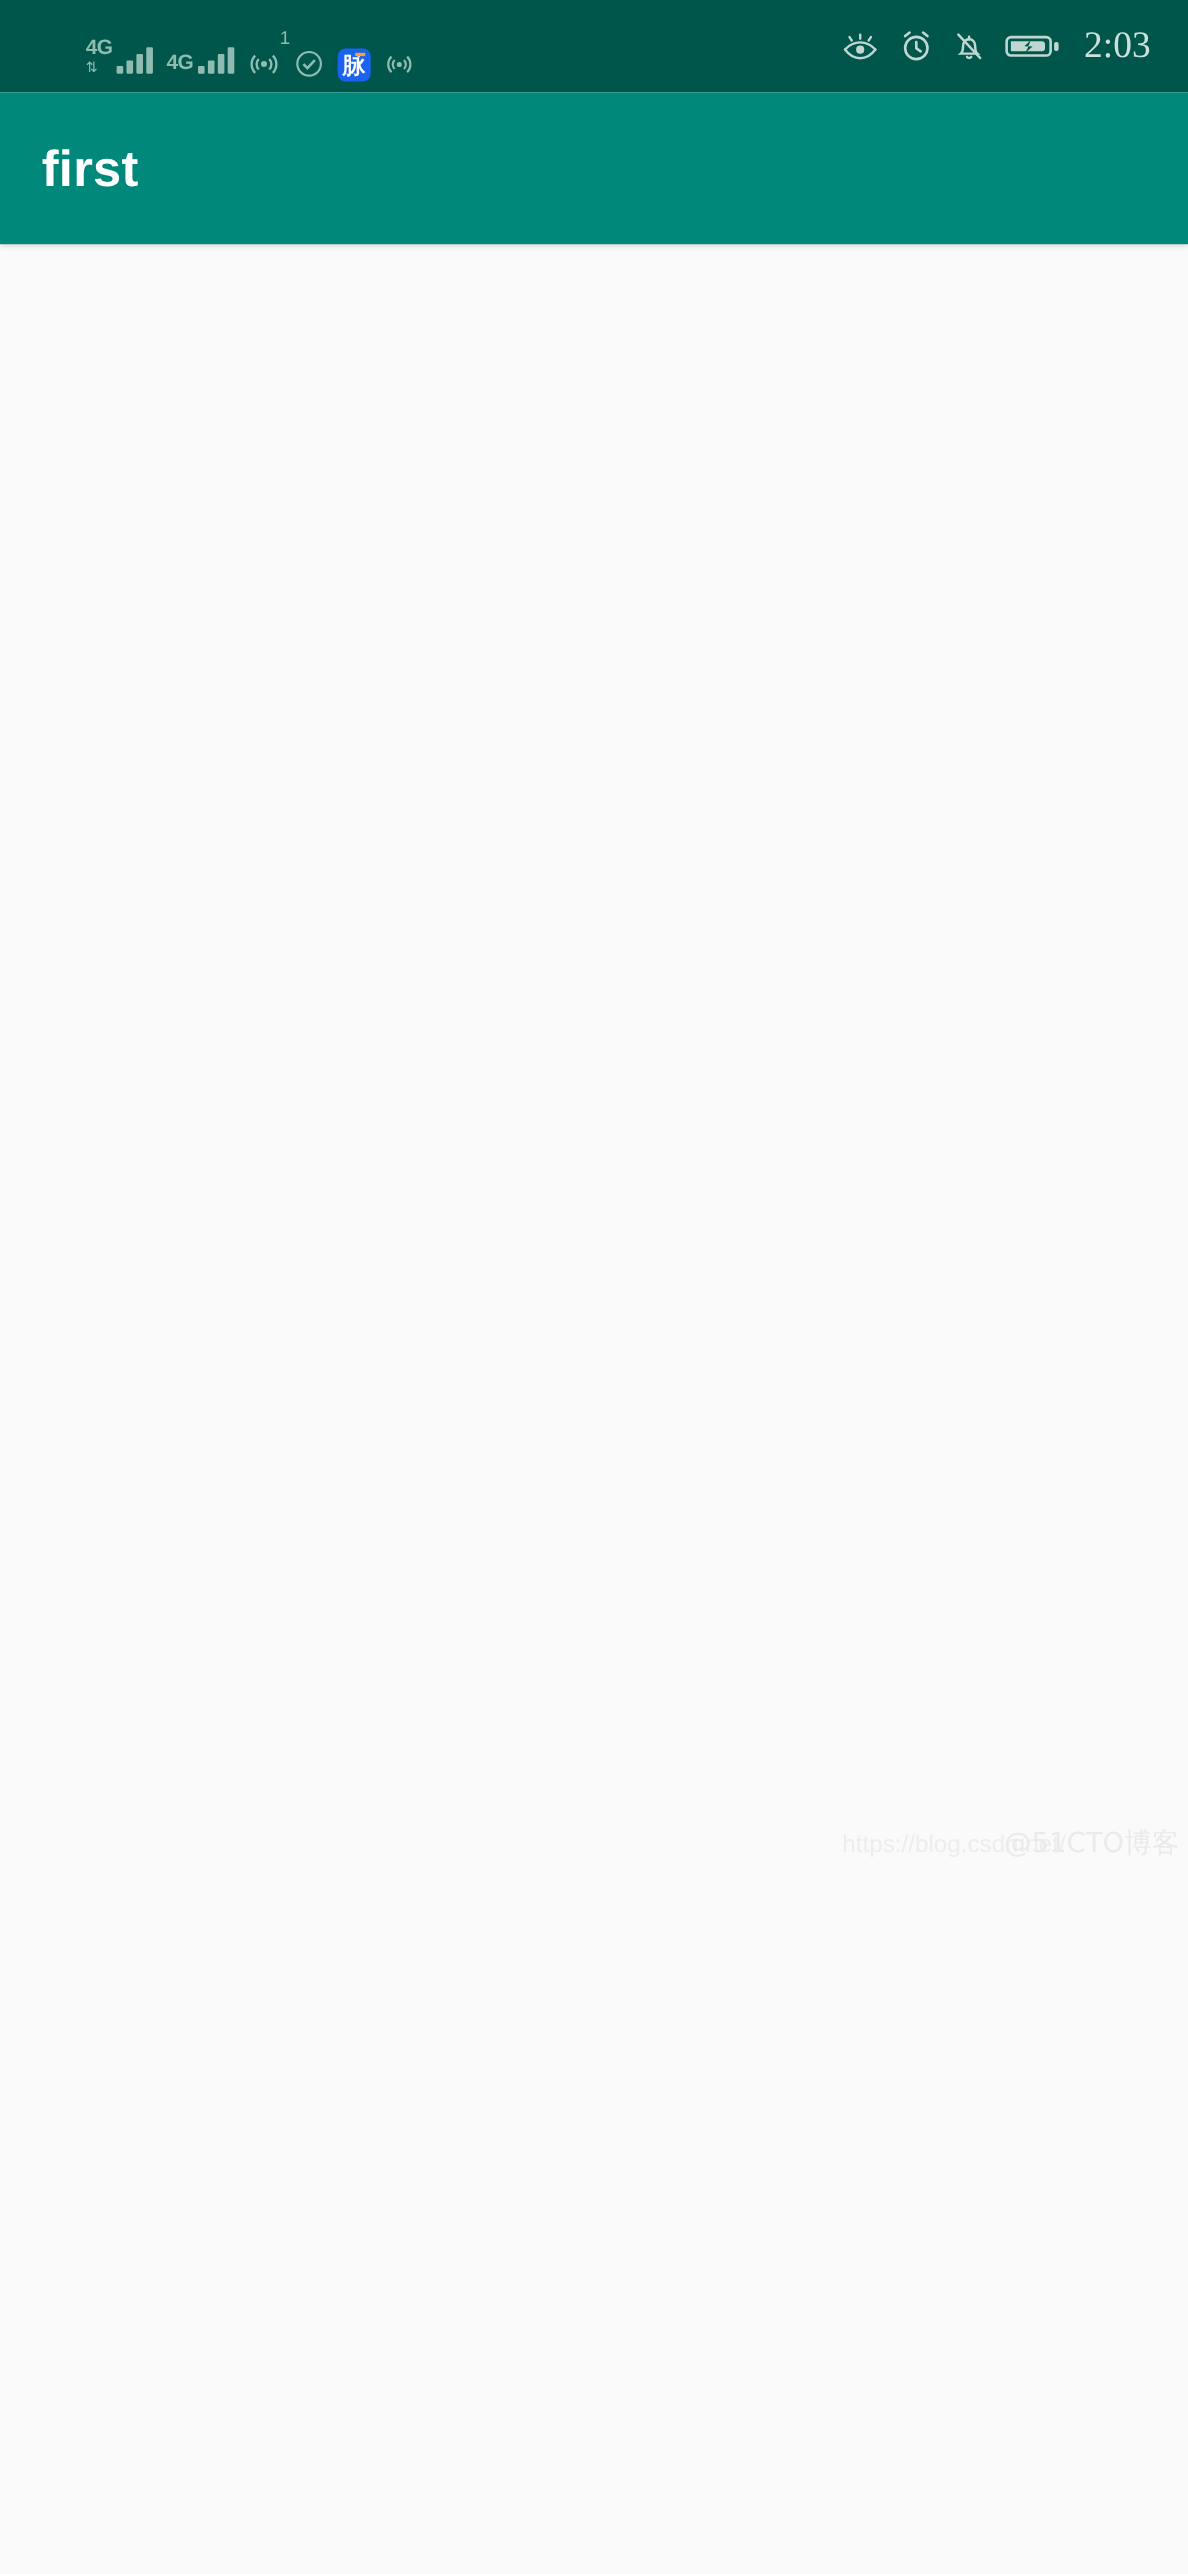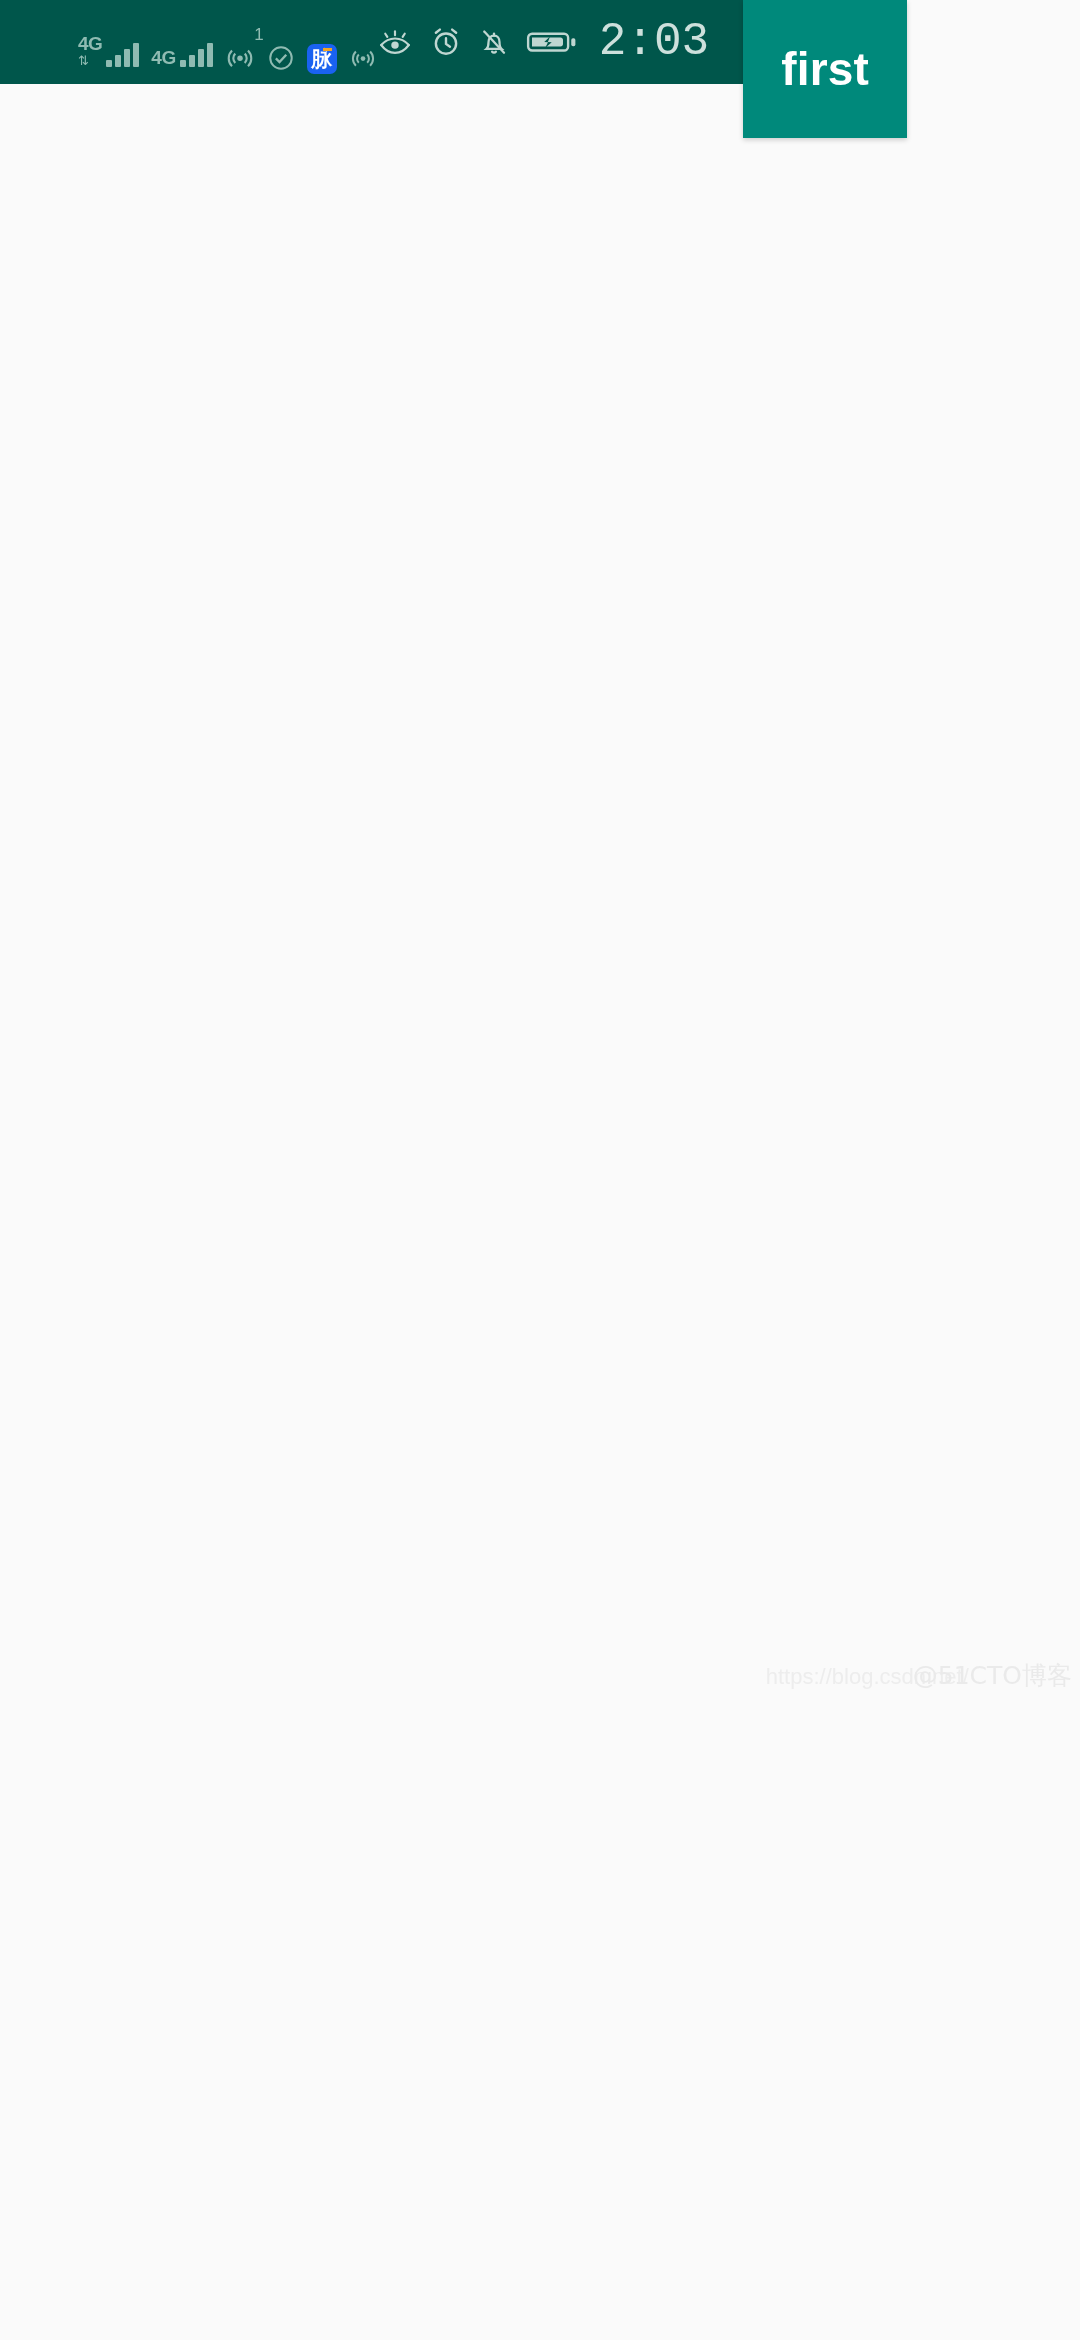--- a/index.html
+++ b/index.html
@@ -13,21 +13,21 @@
     font-family: "Liberation Sans", sans-serif;
     background: #FAFAFA;
   }
 
   #phone {
     position: relative;
     width: 1080px;
     height: 1700px;
     background: #FAFAFA;
     display: flex;
-    flex-direction: row;
+    flex-direction: column;
   }
 
   
   .status-bar {
     position: relative;
     height: 84px;
     background: #00564B;
     display: flex;
     align-items: center;
     justify-content: space-between;
@@ -140,23 +140,23 @@
     content: "";
     position: absolute;
     top: 4px;
     right: 5px;
     width: 9px;
     height: 3px;
     background: #F5A623;
   }
 
   .clock-time {
-    font-size: 46px;
+    font-size: 34px;
     color: #CDE0DC;
-    font-family: Liberation Mono, monospace;
+    font-family: Liberation Serif, serif;
     letter-spacing: 0px;
     margin-left: 2px;
   }
 
   
   .app-bar {
     height: 138px;
     background: #00897B;
     display: flex;
     align-items: center;

